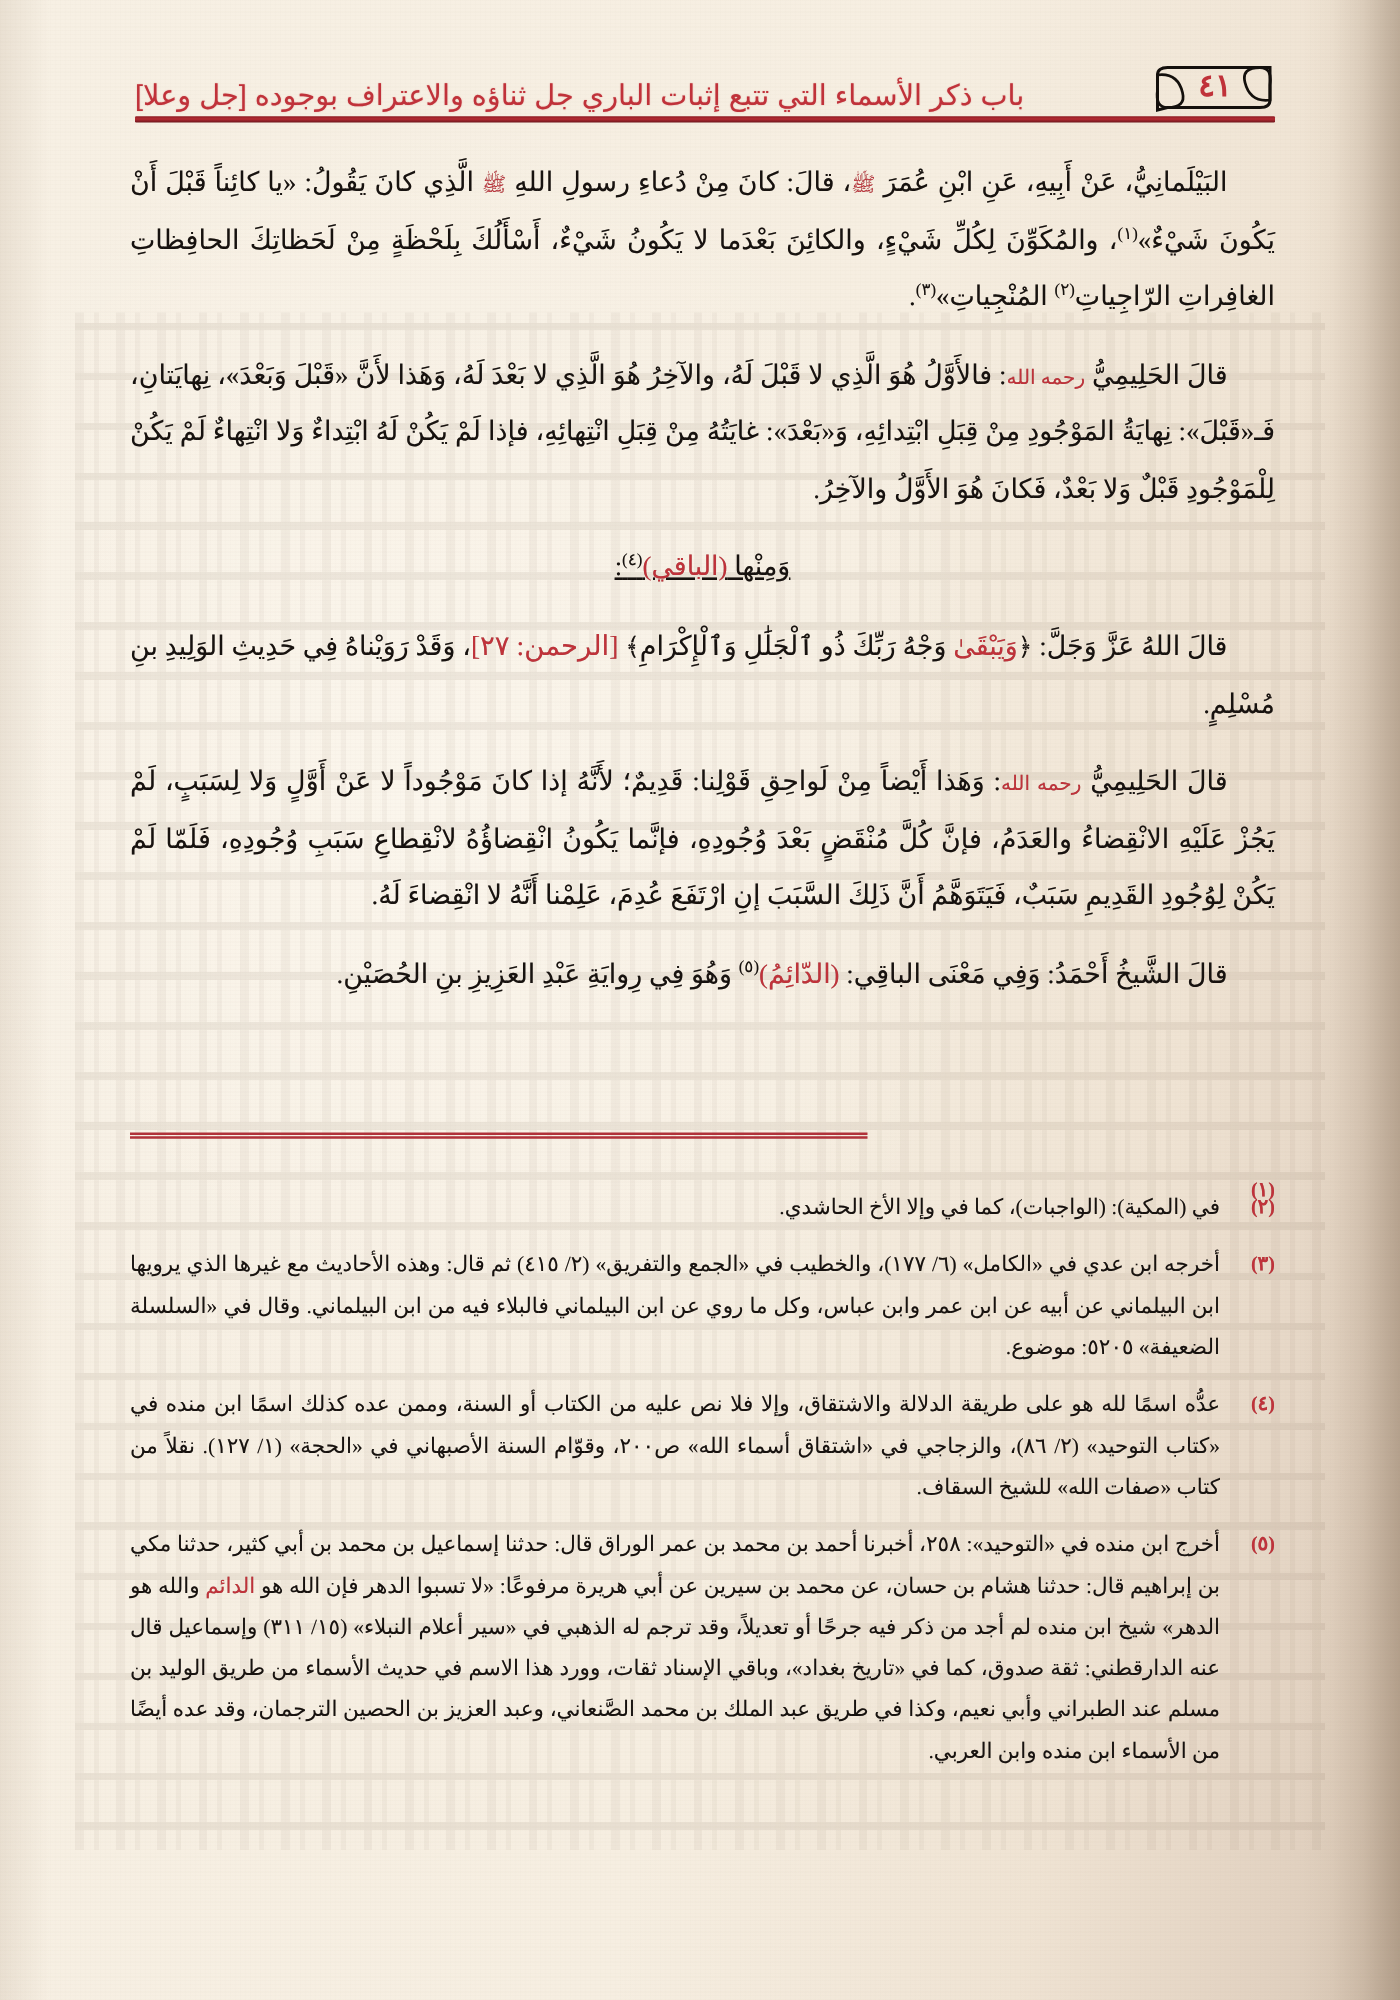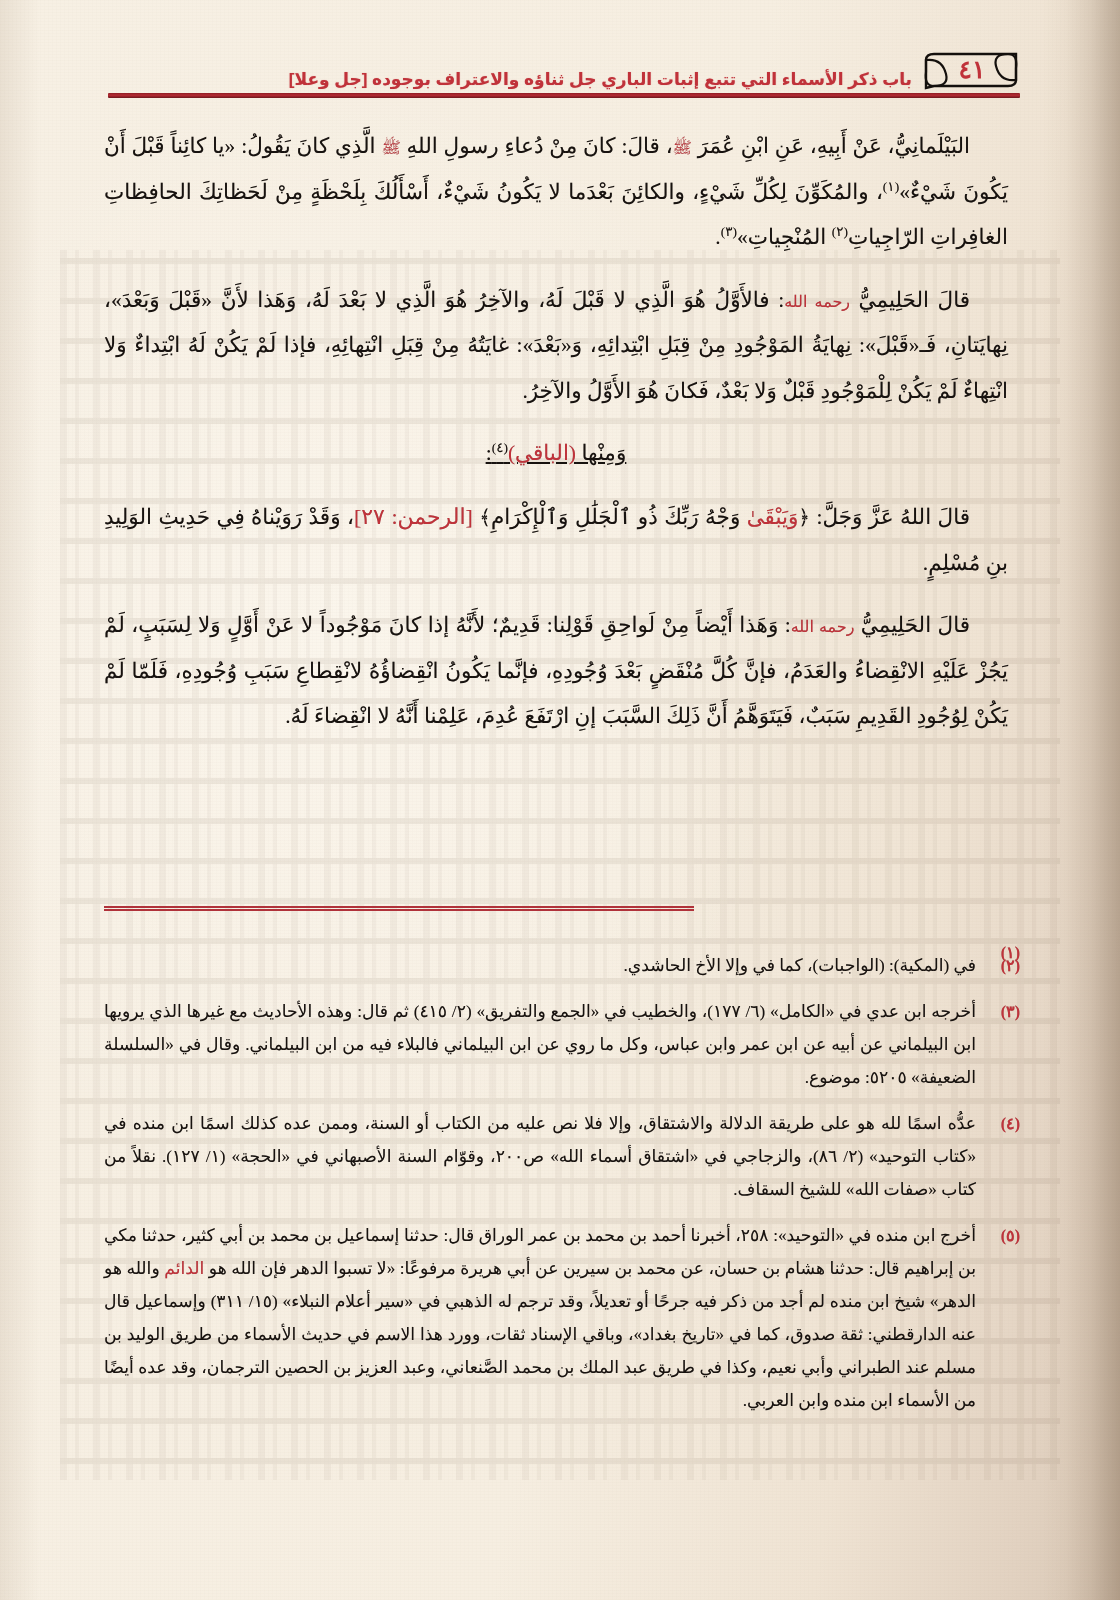--- a/index.html
+++ b/index.html
@@ -68,24 +68,24 @@
     left: 0; right: 0; bottom: 0;
     height: 5px;
     background: linear-gradient(180deg, #8e1d24 0%, #b52b33 45%, #6d161c 100%);
     border-radius: 1px;
   }
   .header-title {
     position: absolute;
     right: 108px;
     bottom: 8px;
     left: 0;
-    text-align: right;
-    color: #c0323a;
-    font-size: 17px;
-    font-weight: 700;
+    text-align: left;
+    color: #c0323a;
+    font-size: 23px;
+    font-weight: 400;
     letter-spacing: 0px;
     white-space: nowrap;
     text-shadow: 0 0 1px rgba(192,50,58,0.45);
     font-family: "Liberation Sans", "DejaVu Sans", sans-serif;
   }
   
   .pagebox {
     position: absolute;
     right: -8px;
     bottom: 2px;
@@ -104,21 +104,21 @@
     font-weight: 700;
     padding-bottom: 2px;
     font-family: "Liberation Serif", "DejaVu Serif", serif;
   }
 
   
   .body {
     position: absolute;
     top: 124px;
     left: 104px;
-    right: 112px;
+    right: 100px;
     text-align: justify;
     text-align-last: right;
     direction: rtl;
   }
   .para {
     font-size: 21.5px;
     line-height: 2.12;
     margin: 0 0 17px 0;
     text-indent: 0;
     color: #17120f;
@@ -211,20 +211,21 @@
 
     <div class="header-rule"></div>
   </div>
 
   <div class="body">
       <p class="para indent">البَيْلَمانِيُّ، عَنْ أَبِيهِ، عَنِ ابْنِ عُمَرَ <span class="honor">ﷺ</span>، قالَ: كانَ مِنْ دُعاءِ رسولِ اللهِ <span class="honor">ﷺ</span> الَّذِي كانَ يَقُولُ: «يا كائِناً قَبْلَ أَنْ يَكُونَ شَيْءٌ»<span class="fnref">(١)</span>، والمُكَوِّنَ لِكُلِّ شَيْءٍ، والكائِنَ بَعْدَما لا يَكُونُ شَيْءٌ، أَسْأَلُكَ بِلَحْظَةٍ مِنْ لَحَظاتِكَ الحافِظاتِ الغافِراتِ الرّاجِياتِ<span class="fnref">(٢)</span> المُنْجِياتِ»<span class="fnref">(٣)</span>.</p>
       <p class="para indent">قالَ الحَلِيمِيُّ <span class="honor">رحمه الله</span>: فالأَوَّلُ هُوَ الَّذِي لا قَبْلَ لَهُ، والآخِرُ هُوَ الَّذِي لا بَعْدَ لَهُ، وَهَذا لأَنَّ «قَبْلَ وَبَعْدَ»، نِهايَتانِ، فَـ«قَبْلَ»: نِهايَةُ المَوْجُودِ مِنْ قِبَلِ ابْتِدائِهِ، وَ«بَعْدَ»: غايَتُهُ مِنْ قِبَلِ انْتِهائِهِ، فإذا لَمْ يَكُنْ لَهُ ابْتِداءٌ وَلا انْتِهاءٌ لَمْ يَكُنْ لِلْمَوْجُودِ قَبْلٌ وَلا بَعْدٌ، فَكانَ هُوَ الأَوَّلُ والآخِرُ.</p>
       <p class="para center">وَمِنْها <span class="red">(الباقي)</span><span class="fnref">(٤)</span>:</p>
       <p class="para indent">قالَ اللهُ عَزَّ وَجَلَّ: <span class="ayah"><span class="brk">﴿</span><span class="red">وَيَبْقَىٰ</span> وَجْهُ رَبِّكَ ذُو ٱلْجَلَٰلِ وَٱلْإِكْرَامِ<span class="brk">﴾</span></span> <span class="ayah-ref">[الرحمن: ٢٧]</span>، وَقَدْ رَوَيْناهُ فِي حَدِيثِ الوَلِيدِ بنِ مُسْلِمٍ.</p>
       <p class="para indent">قالَ الحَلِيمِيُّ <span class="honor">رحمه الله</span>: وَهَذا أَيْضاً مِنْ لَواحِقِ قَوْلِنا: قَدِيمٌ؛ لأَنَّهُ إذا كانَ مَوْجُوداً لا عَنْ أَوَّلٍ وَلا لِسَبَبٍ، لَمْ يَجُزْ عَلَيْهِ الانْقِضاءُ والعَدَمُ، فإنَّ كُلَّ مُنْقَضٍ بَعْدَ وُجُودِهِ، فإنَّما يَكُونُ انْقِضاؤُهُ لانْقِطاعِ سَبَبِ وُجُودِهِ، فَلَمّا لَمْ يَكُنْ لِوُجُودِ القَدِيمِ سَبَبٌ، فَيَتَوَهَّمُ أَنَّ ذَلِكَ السَّبَبَ إنِ ارْتَفَعَ عُدِمَ، عَلِمْنا أَنَّهُ لا انْقِضاءَ لَهُ.</p>
+      <p class="para indent">قالَ الشَّيخُ أَحْمَدُ: وَفِي مَعْنَى الباقِي: <span class="red">(الدّائِمُ)</span><span class="fnref">(٥)</span> وَهُوَ فِي رِوايَةِ عَبْدِ العَزِيزِ بنِ الحُصَيْنِ.</p>
     </div>
 
   <div class="divider">
     <i></i>
     <i></i>
   </div>
 
   <div class="footnotes">
       <div class="fn"><span class="fn-marker">(١)</span></div>
       <div class="fn"><span class="fn-marker">(٢)</span><span>في (المكية): (الواجبات)، كما في وإلا الأخ الحاشدي.</span></div>

